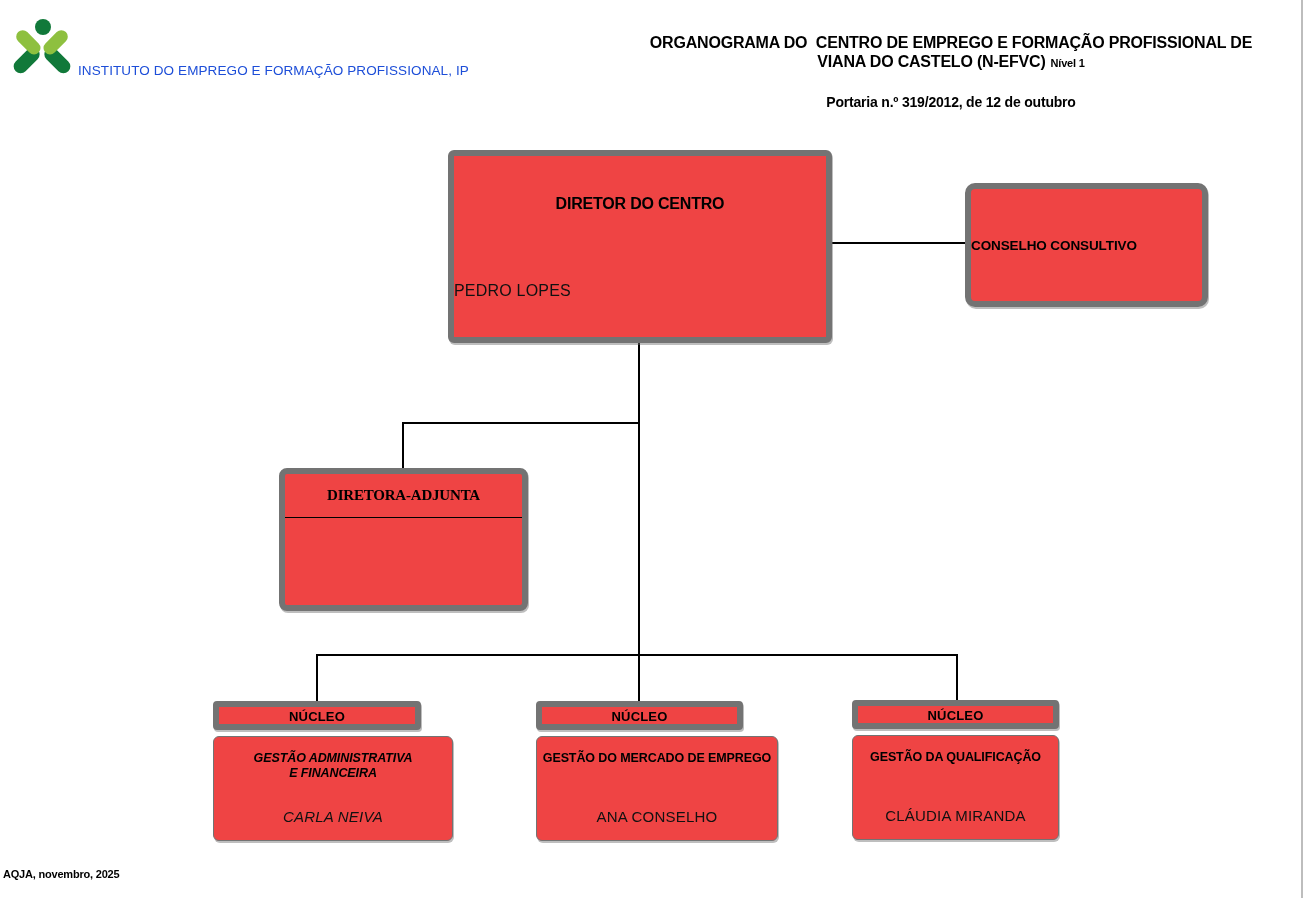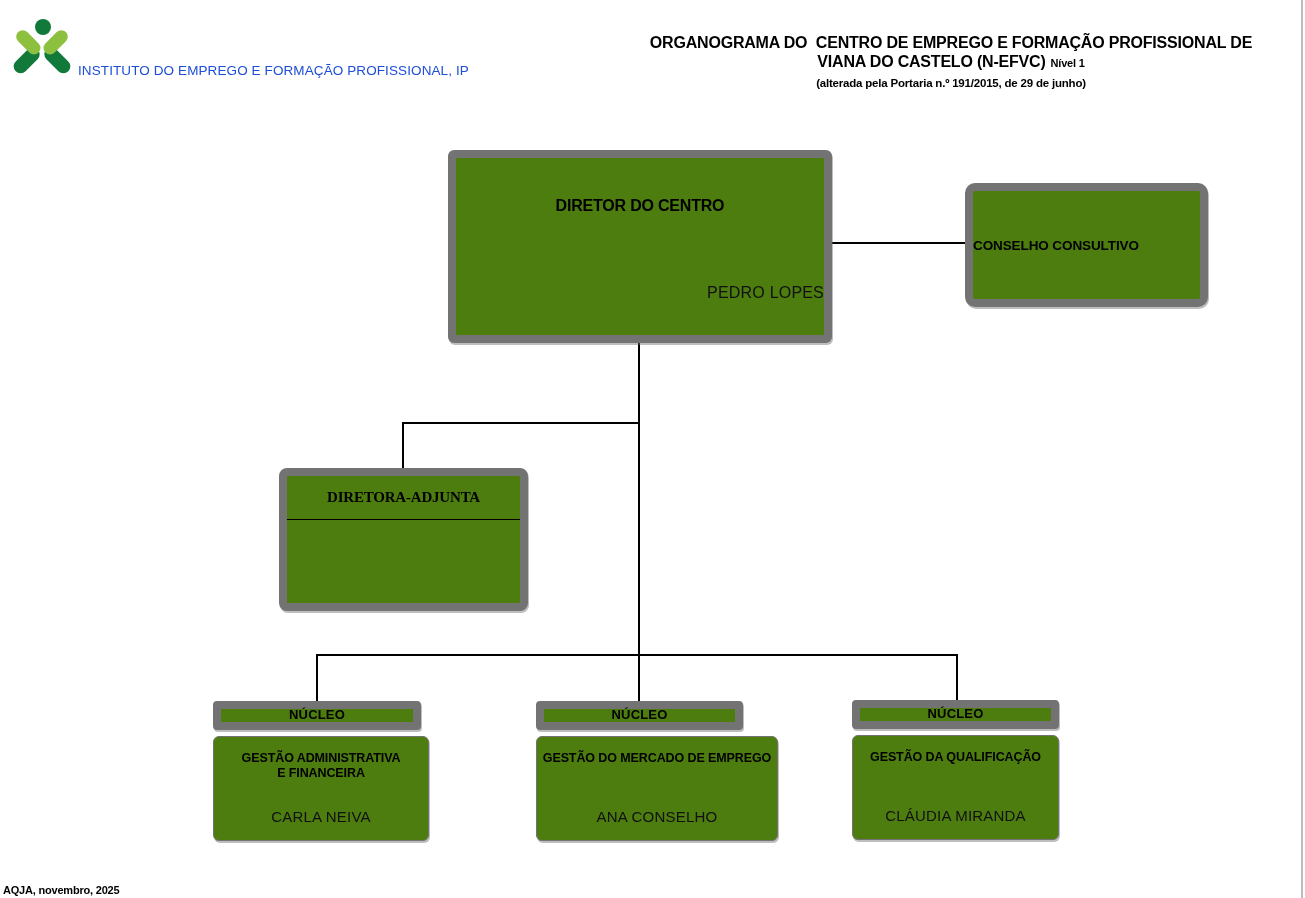--- a/index.html
+++ b/index.html
@@ -31,31 +31,31 @@
   }
   .title-level { font-size: 11px; font-weight: bold; margin-left: 5px; }
   .subtitle1 { margin-top: 21px; font-size: 14px; font-weight: bold; letter-spacing: -0.2px; }
   .subtitle2 { margin-top: 4px; font-size: 11.5px; font-weight: bold; letter-spacing: -0.2px; }
 
   
   .line { position: absolute; background: #000; }
 
   
   .obox {
-    position: absolute; background: #4d7c0f; border: 8px solid #737373;
+    position: absolute; background: #ef4444; border: 6px solid #737373;
     box-shadow: 1px 2px 0 rgba(110,110,110,0.45);
   }
   .box-director { left: 448px; top: 150px; width: 384px; height: 193px; border-radius: 6px; }
   .box-director .btitle {
     position: absolute; left: 0; right: 0; top: 48px; transform: translateY(-50%);
     text-align: center; font-size: 16px; font-weight: bold; letter-spacing: -0.2px;
   }
   .box-director .bname {
     position: absolute; left: 0; right: 0; top: 135px; transform: translateY(-50%);
-    text-align: right; font-size: 16px; color: #111; letter-spacing: 0.2px;
+    text-align: left; font-size: 16px; color: #111; letter-spacing: 0.2px;
   }
   .box-conselho {
     left: 965px; top: 183px; width: 243px; height: 124px; border-radius: 10px;
     display: flex; align-items: center; justify-content: flex-start;
   }
   .box-conselho .btitle { font-size: 13.5px; font-weight: bold; letter-spacing: -0.1px; }
   .box-adjunta { left: 279px; top: 468px; width: 249px; height: 143px; border-radius: 8px; }
   .box-adjunta .bheader {
     height: 44px; border-bottom: 1.5px solid #000;
     display: flex; align-items: center; justify-content: center;
@@ -73,21 +73,21 @@
     line-height: 14.5px; letter-spacing: -0.1px; white-space: pre-line;
   }
   .nucleo-body .bname {
     position: absolute; left: 0; right: 0; top: 71px;
     text-align: center; font-size: 15px; color: #111; letter-spacing: 0.2px;
   }
 
   
   .footer-note {
     position: absolute; left: 3px; top: 868px;
-    font-size: 11px; font-weight: bold; letter-spacing: -0.2px; color: #000; margin-top: 16px;
+    font-size: 11px; font-weight: bold; letter-spacing: -0.2px; color: #000;
   }
   .page-edge { position: absolute; left: 1301px; top: 0; width: 2px; height: 898px; background: #bdbdbd; }
 </style>
 </head>
 <body>
 
 <div id="canvas">
 
   <div class="logo-wrap">
     <svg width="64" height="66" viewBox="0 0 64 66">
@@ -96,21 +96,21 @@
       <rect x="40" y="29" width="14" height="31" rx="7" transform="rotate(-45 47 44)" fill="#11793A"></rect>
       <rect x="11.5" y="12" width="13" height="29" rx="6.5" transform="rotate(-45 18 26)" fill="#8EC03F"></rect>
       <rect x="39.5" y="12" width="13" height="29" rx="6.5" transform="rotate(45 46 26)" fill="#8EC03F"></rect>
     </svg>
   </div>
   <div class="org-name">INSTITUTO DO EMPREGO E FORMAÇÃO PROFISSIONAL, IP</div>
 
   <div class="title-block">
     <div class="title-line">ORGANOGRAMA DO  CENTRO DE EMPREGO E FORMAÇÃO PROFISSIONAL DE</div>
     <div class="title-line"><span>VIANA DO CASTELO (N-EFVC)</span><span class="title-level">Nível 1</span></div>
-    <div class="subtitle2">(alterada pela Portaria n.º 191/2015, de 29 de junho)</div>
+    <div class="subtitle1">Portaria n.º 319/2012, de 12 de outubro</div>
   </div>
 
   <div class="line" style="left:832px; top:242px; width:133px; height:2px;"></div>
   <div class="line" style="left:638px; top:343px; width:2px; height:360px;"></div>
   <div class="line" style="left:402px; top:422px; width:238px; height:2px;"></div>
   <div class="line" style="left:402px; top:422px; width:2px; height:47px;"></div>
   <div class="line" style="left:316px; top:654px; width:642px; height:2px;"></div>
   <div class="line" style="left:316px; top:654px; width:2px; height:48px;"></div>
   <div class="line" style="left:956px; top:654px; width:2px; height:47px;"></div>
 
@@ -123,21 +123,21 @@
     <div class="btitle">CONSELHO CONSULTIVO</div>
   </div>
 
   <div class="obox box-adjunta">
     <div class="bheader">DIRETORA-ADJUNTA</div>
   </div>
 
   <div class="obox nucleo-header" style="left:213px; top:701px; width:208px;">
     <span>NÚCLEO</span>
   </div>
-  <div class="obox nucleo-body" style="left:213px; top:736px; width:216px;">
+  <div class="obox nucleo-body" style="left:213px; top:736px; width:240px;font-style:italic;">
     <div class="barea">GESTÃO ADMINISTRATIVA
 E FINANCEIRA</div>
     <div class="bname">CARLA NEIVA</div>
   </div>
 
   <div class="obox nucleo-header" style="left:536px; top:701px; width:207px;">
     <span>NÚCLEO</span>
   </div>
   <div class="obox nucleo-body" style="left:536px; top:736px; width:242px;">
     <div class="barea">GESTÃO DO MERCADO DE EMPREGO</div>

